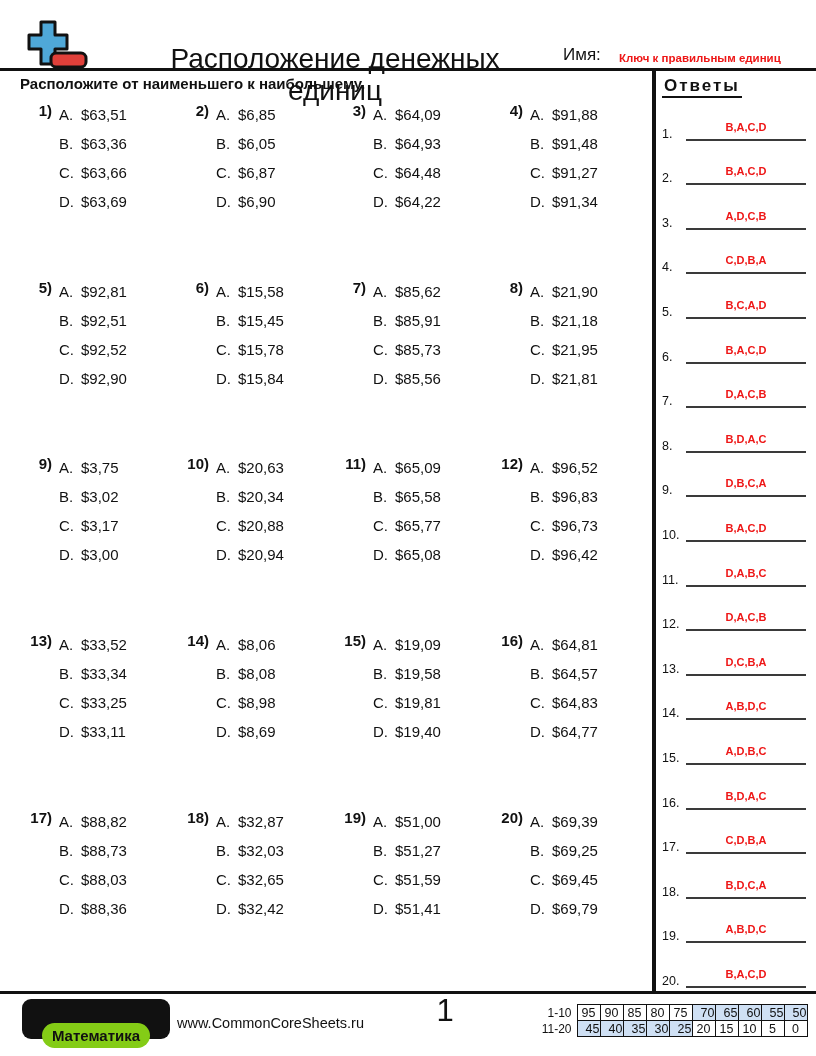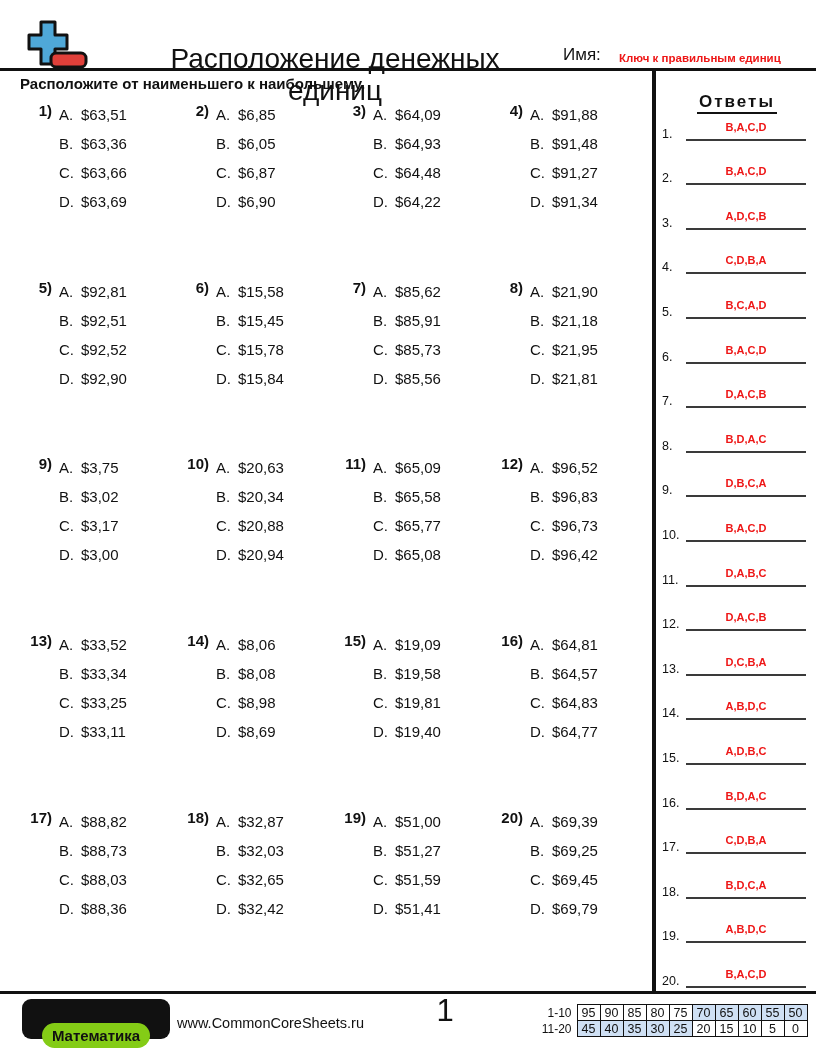--- a/index.html
+++ b/index.html
@@ -27,41 +27,41 @@
                  display:grid;grid-template-columns:repeat(4,1fr);grid-auto-rows:176.7px;}
   .problem{display:flex;}
   .p-num{width:30px;text-align:right;font-weight:bold;font-size:15px;padding-top:2px;flex:none;}
   .options{padding-top:6px;margin-left:7px;}
   .opt-row{height:29px;font-size:15px;display:flex;}
   .opt-label{width:22px;flex:none;}
 
   
   .divider{position:absolute;left:652px;top:71px;height:920px;width:3px;
            border-left:2px solid var(--ink);border-right:2px solid var(--ink);}
-  .answers-title{position:absolute;left:662px;top:76px;width:150px;text-align:center;
-                 font-weight:bold;font-size:17px;letter-spacing:2px;margin-top:16px;}
+  .answers-title{position:absolute;left:662px;top:76px;width:150px;text-align:left;
+                 font-weight:bold;font-size:17px;letter-spacing:2px;}
   .answers-title span{border-bottom:2px solid var(--ink);padding:0 2px 1px;}
   .answers-list{position:absolute;left:662px;top:102px;width:150px;}
   .ans-row{position:relative;height:44.6px;}
   .ans-num{position:absolute;left:0;bottom:6px;font-size:12.5px;}
   .ans-line{position:absolute;left:24px;right:6px;bottom:6px;border-bottom:2px solid #3a3a3a;text-align:center;}
   .ans-text{color:var(--red);font-weight:bold;font-size:11px;display:inline-block;padding-bottom:6px;}
 
   
   .footer-rule{position:absolute;left:0;top:991px;width:816px;height:3px;background:var(--ink);}
   .badge{position:absolute;left:22px;top:999px;width:148px;height:40px;background:var(--ink);
          border-radius:9px;display:flex;align-items:center;justify-content:center;}
   .badge-inner{background:#84cc16;border-radius:17px;padding:4px 10px;font-weight:bold;font-size:15px;white-space:nowrap;margin-top:32px;}
   .site-url{position:absolute;left:177px;top:1015px;font-size:14.5px;}
   .page-num{position:absolute;left:400px;top:993px;width:90px;text-align:center;font-size:31px;}
   .grade-table{position:absolute;left:527px;top:996px;border-collapse:collapse;font-size:12.5px;margin-top:8px;}
   .grade-table td{padding:0;}
   .g-label{border:none;text-align:right;padding-right:5px !important;font-size:12px;width:50px;}
   .g-cell{border:1.5px solid var(--ink);width:23px;height:16px;text-align:center;}
-  .g-cell.shaded{background:var(--shade);}
+  .g-cell.shaded{background:var(--shade);text-align:right;}
 </style>
 </head>
 <body>
 
 <div class="page">
 
   <svg class="logo" width="64" height="52" viewBox="0 0 64 52">
     <path d="M15 2 H29 V15 H41 V29 H29 V44 H15 V29 H3 V15 H15 Z" fill="var(--logo-blue)" stroke="var(--ink)" stroke-width="3" stroke-linejoin="round"></path>
     <rect x="25" y="33" width="35" height="14" rx="5" fill="var(--logo-red)" stroke="var(--ink)" stroke-width="3"></rect>
   </svg>

